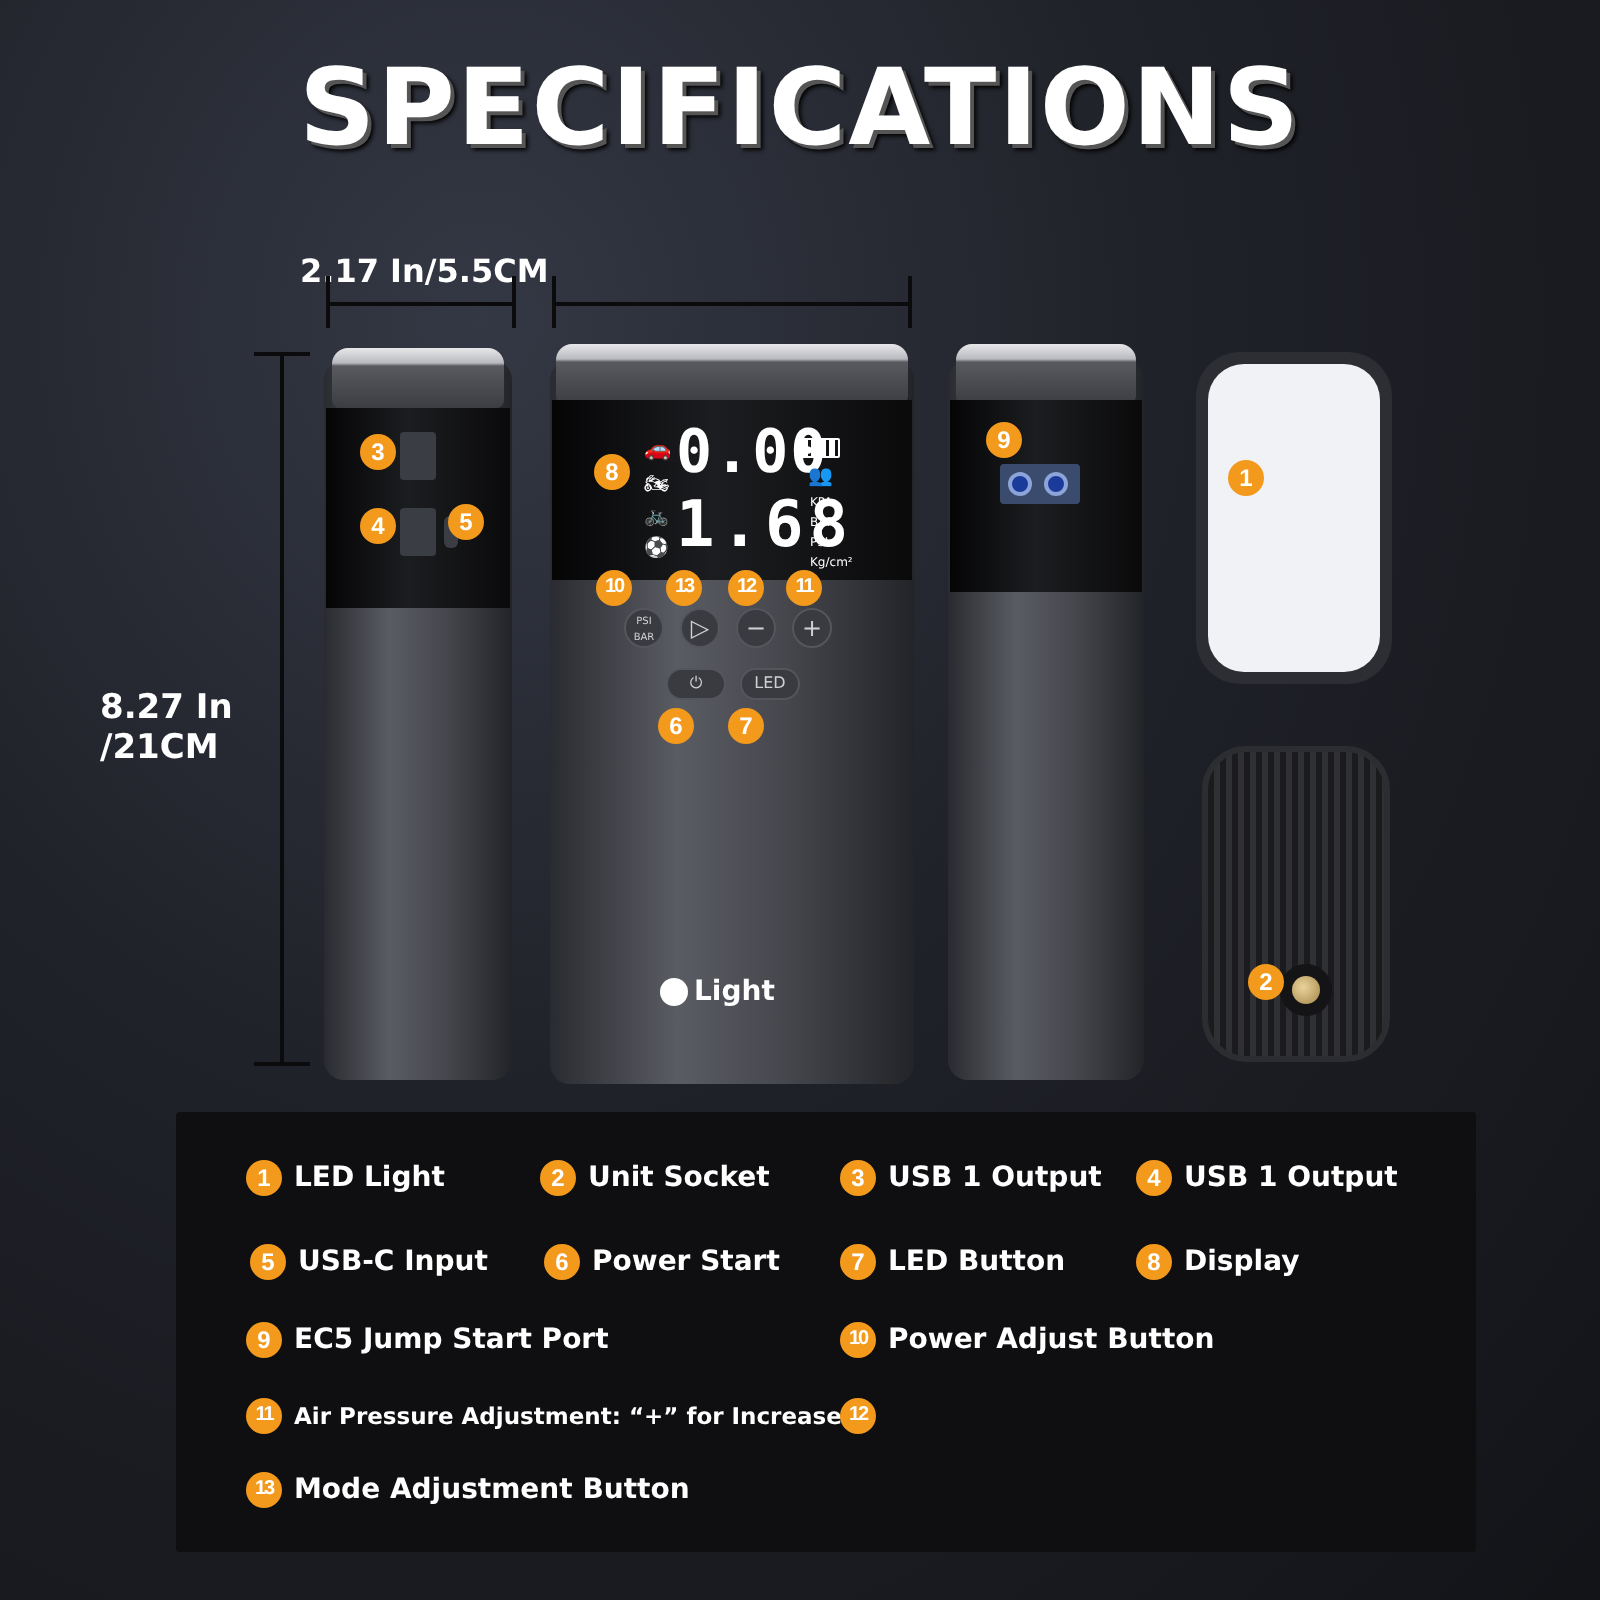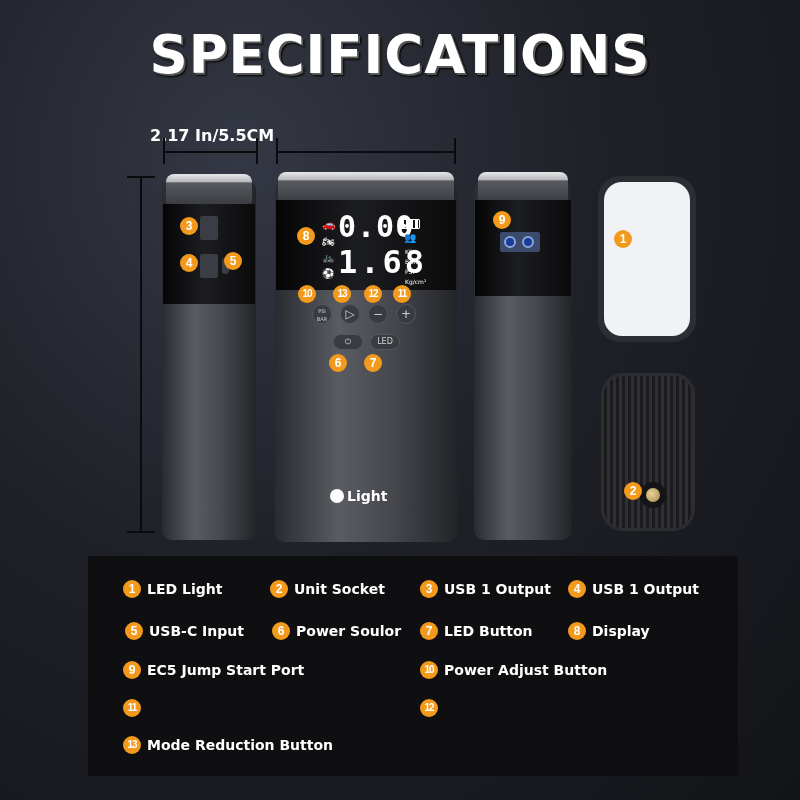--- a/index.html
+++ b/index.html
@@ -49,20 +49,24 @@
   <div class="vtick" style="left:163px;top:138px;height:26px;"></div>
   <div class="hline" style="left:164px;top:151px;width:93px;"></div>
   <div class="vtick" style="left:256px;top:138px;height:26px;"></div>
   <div class="vtick" style="left:276px;top:138px;height:26px;"></div>
   <div class="hline" style="left:277px;top:151px;width:178px;"></div>
   <div class="vtick" style="left:454px;top:138px;height:26px;"></div>
 
   <div class="htick" style="left:127px;top:176px;width:28px;"></div>
   <div class="vline" style="left:140px;top:177px;height:354px;"></div>
   <div class="htick" style="left:127px;top:531px;width:28px;"></div>
+  <div class="dim-label" style="left:50px;top:344px;font-size:17px;line-height:20px;">
+    <div>8.27 In</div>
+    <div>/21CM</div>
+  </div>
 
   <div>
     <div class="dev" style="left:162px;top:180px;width:94px;height:360px;"></div>
     <div class="cap" style="left:166px;top:174px;width:86px;height:30px;"></div>
     <div class="black-band" style="left:163px;top:204px;width:92px;height:100px;"></div>
     <div style="position:absolute;left:200px;top:216px;width:18px;height:24px;background:#3b3d44;border-radius:2px;"></div>
     <div style="position:absolute;left:200px;top:254px;width:18px;height:24px;background:#3b3d44;border-radius:2px;"></div>
     <div style="position:absolute;left:222px;top:258px;width:7px;height:16px;background:#3b3d44;border-radius:3px;"></div>
     <div class="badge" style="left:180px;top:217px;">3</div>
     <div class="badge" style="left:180px;top:254px;">4</div>
@@ -148,21 +152,21 @@
         <span class="num">4</span>
         <span class="txt">USB 1 Output</span>
       </div>
 
     <div class="legend-item" style="left:37px;top:66px;">
         <span class="num">5</span>
         <span class="txt">USB-C Input</span>
       </div>
     <div class="legend-item" style="left:184px;top:66px;">
         <span class="num">6</span>
-        <span class="txt">Power Soulor</span>
+        <span class="txt">Power Start</span>
       </div>
     <div class="legend-item" style="left:332px;top:66px;">
         <span class="num">7</span>
         <span class="txt">LED Button</span>
       </div>
     <div class="legend-item" style="left:480px;top:66px;">
         <span class="num">8</span>
         <span class="txt">Display</span>
       </div>
 
@@ -170,24 +174,25 @@
         <span class="num">9</span>
         <span class="txt">EC5 Jump Start Port</span>
       </div>
     <div class="legend-item" style="left:332px;top:105px;">
         <span class="num sm">10</span>
         <span class="txt">Power Adjust Button</span>
       </div>
 
     <div class="legend-item" style="left:35px;top:143px;">
         <span class="num sm">11</span>
+        <span class="txt small">Air Pressure Adjustment: “+” for Increase</span>
       </div>
     <div class="legend-item" style="left:332px;top:143px;">
         <span class="num sm">12</span>
       </div>
 
     <div class="legend-item" style="left:35px;top:180px;">
         <span class="num sm">13</span>
-        <span class="txt">Mode Reduction Button</span>
+        <span class="txt">Mode Adjustment Button</span>
       </div>
   </div>
 
 </div>
 
 </body></html>

